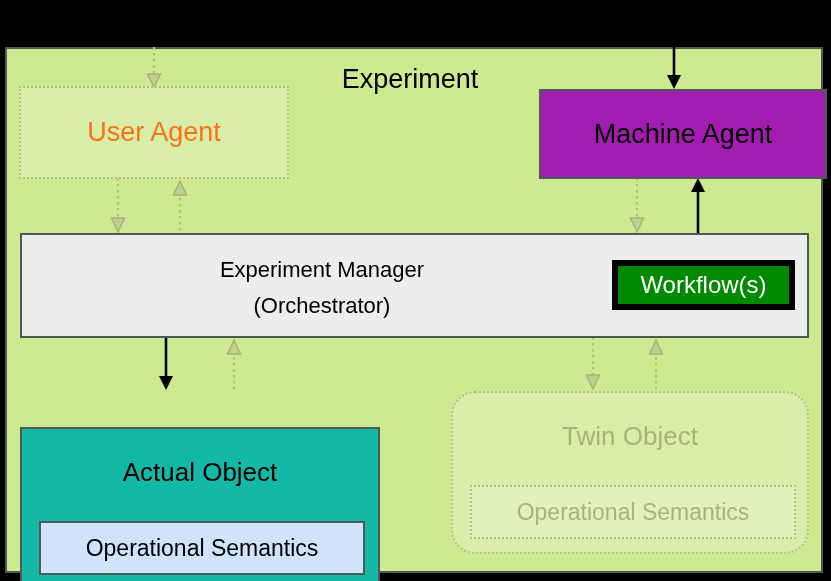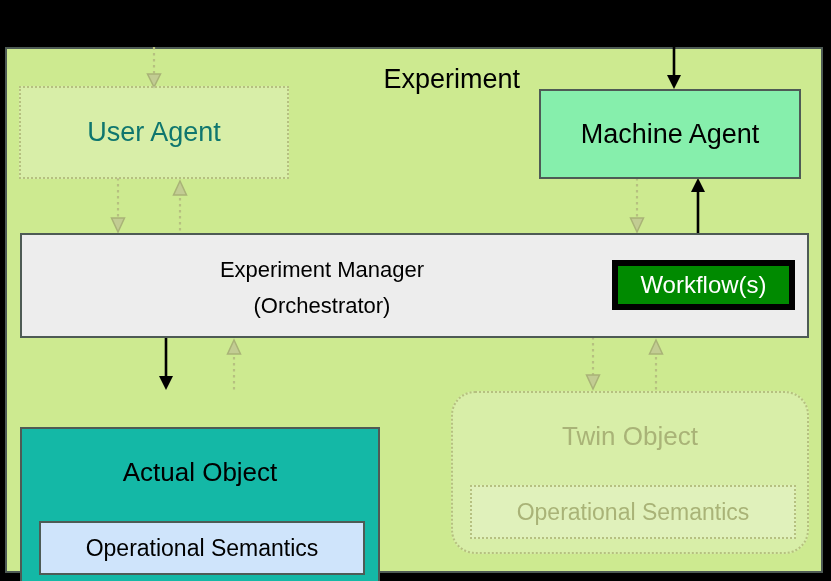--- a/index.html
+++ b/index.html
@@ -29,21 +29,21 @@
     height: 526px;
     background: #cdea90;
     border: 2px solid #4e5b55;
     box-sizing: border-box;
   }
   .experiment-title {
     position: absolute;
     left: 300px;
     top: 62px;
     width: 220px;
-    text-align: right;
+    text-align: center;
     font-size: 27px;
     color: #000000;
     line-height: 34px;
     white-space: nowrap;
   }
 
   
   .box {
     position: absolute;
     box-sizing: border-box;
@@ -57,43 +57,43 @@
     line-height: 1.12;
     white-space: pre-line;
   }
 
   
   .ghost {
     border: 2px dotted #b6c080;
     background: rgba(255, 255, 255, 0.22);
   }
   .ghost .box-label {
-    color: #0f766e;
+    color: #f97316;
   }
 
   
   .solid {
     border: 2px solid #4e5b55;
   }
 
   
   .user-agent {
     left: 19px;
     top: 86px;
     width: 270px;
     height: 93px;
   }
   .user-agent .box-label { font-size: 27px; }
 
   .machine-agent {
     left: 539px;
     top: 89px;
-    width: 262px;
+    width: 288px;
     height: 90px;
-    background: #86efac;
+    background: #a21caf;
   }
   .machine-agent .box-label { font-size: 27px; color: #000; }
 
   .experiment-manager {
     left: 20px;
     top: 233px;
     width: 789px;
     height: 105px;
     background: #ededed;
     display: block;

